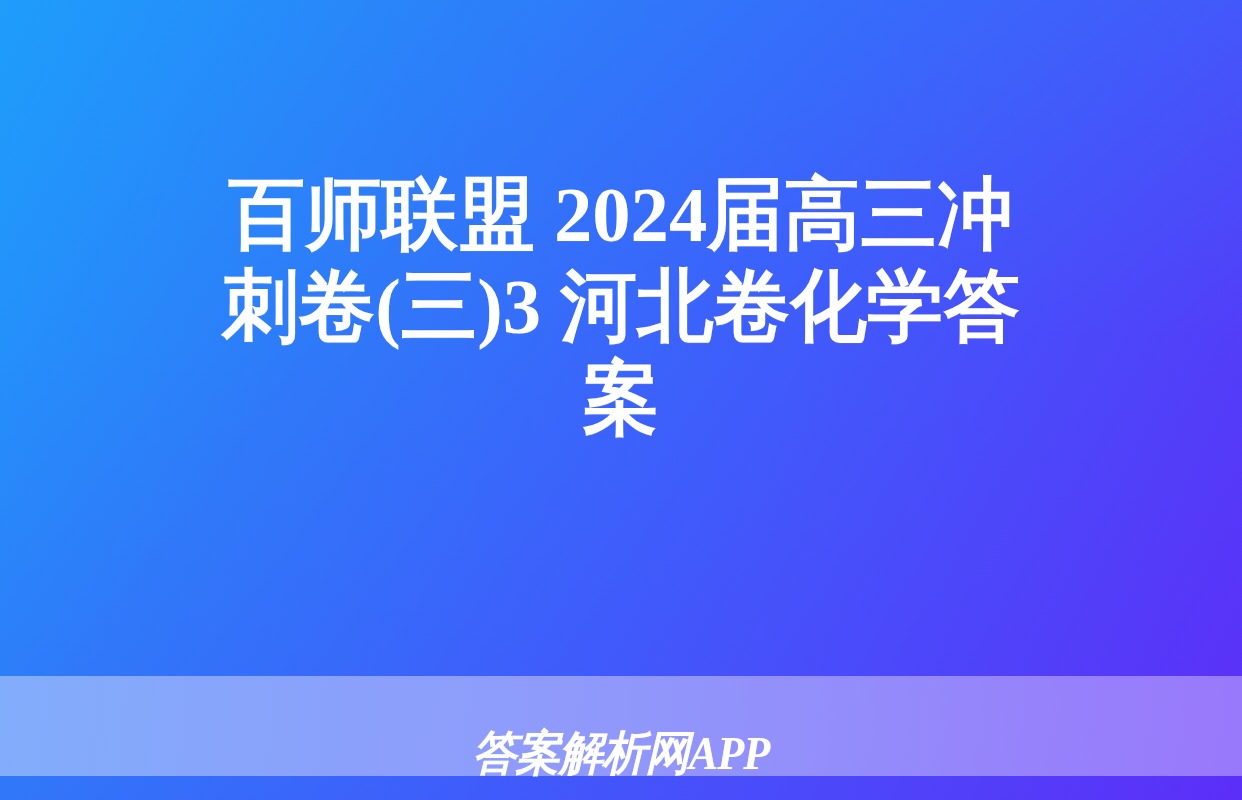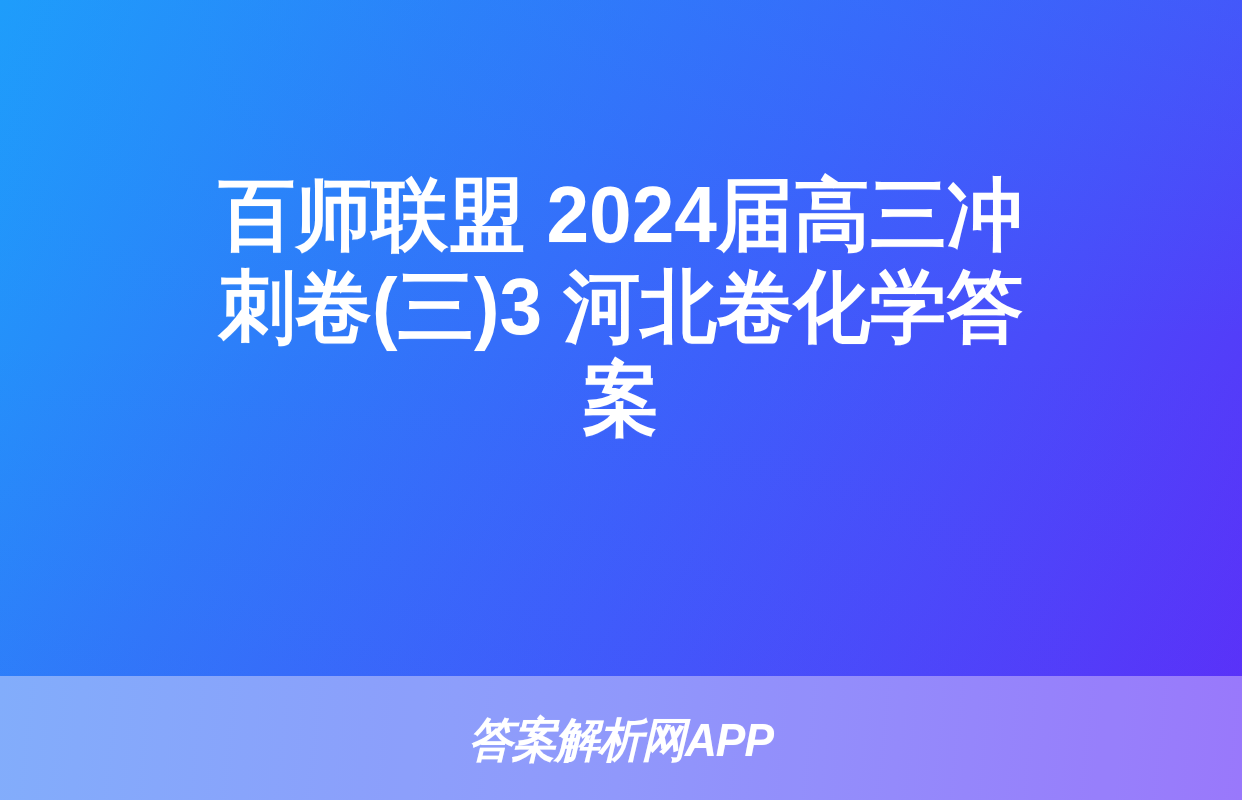--- a/index.html
+++ b/index.html
@@ -7,21 +7,21 @@
     margin: 0;
     padding: 0;
     background: #ffffff;
   }
 
   .stage {
     position: relative;
     width: 1242px;
     height: 800px;
     overflow: hidden;
-    font-family: Liberation Sans, sans-serif;
+    font-family: Liberation Serif, serif;
     -webkit-font-smoothing: antialiased;
   }
 
   
   .bg-gradient {
     position: absolute;
     inset: 0;
     background: linear-gradient(116deg,
                  var(--c-tl, #1E9DFB) 0%,
                  var(--c-ml, #2E7BF9) 28%,
@@ -64,27 +64,27 @@
     margin: 0 0 14px 0;
   }
   .headline .hl-line:last-child { margin-bottom: 0; }
 
   
   .footer-band {
     position: absolute;
     left: 0;
     right: 0;
     top: 676px;
-    height: 124px;
+    height: 100px;
     background: linear-gradient(96deg,
                  var(--f-l, #7BA8FB) 0%,
                  var(--f-m, #8A92FB) 50%,
                  var(--f-r, #9370FB) 100%);
     display: flex;
-    align-items: center;
+    align-items: flex-end;
     justify-content: center;
   }
 
   .footer-band::before {
     content: "";
     position: absolute;
     inset: 0;
     background: rgba(255,255,255,0.06);
     pointer-events: none;
   }

